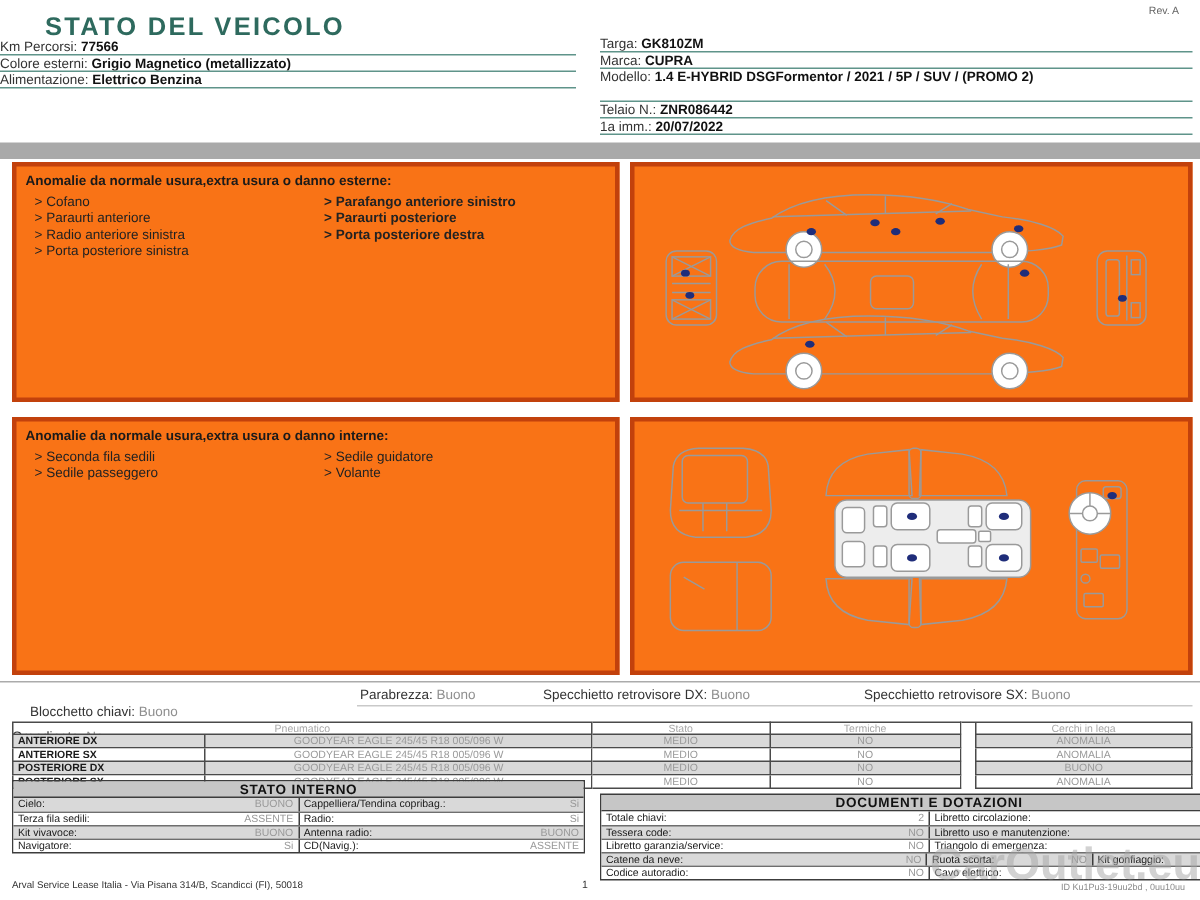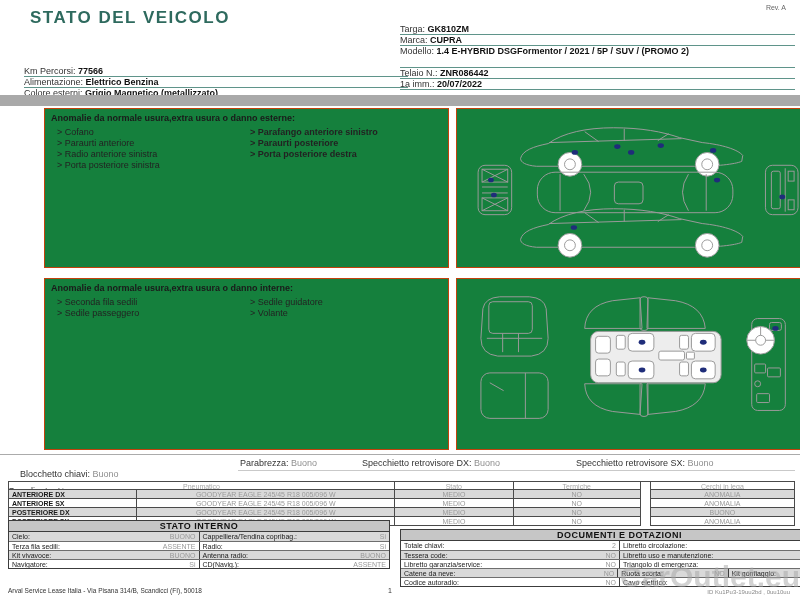--- a/index.html
+++ b/index.html
@@ -12,21 +12,21 @@
 
   .fields { font-size:9px; }
   .frow { height:11px; line-height:11px; border-bottom:1px solid #5f948a; white-space:nowrap; overflow:hidden; }
   .frow.tall { height:22px; line-height:11px; white-space:normal; }
   .frow .inner { display:inline-block; width:345px; vertical-align:top; }
   .flabel { color:#333; }
   .fvalue { font-weight:bold; color:#111; }
 
   .graybar { left:0; top:95px; width:800px; height:11px; background:#a9a9a9; }
 
-  .panel { border:1px solid #c2410c; background:#15803d;margin-left:36px; }
+  .panel { border:3px solid #c2410c; background:#f97316; }
   .panel-title { font-size:9px; font-weight:bold; color:#1a1a1a; padding:4px 6px 2px 6px; }
   .acol { position:absolute; top:18px; font-size:9px; color:#222; }
   .aitem { line-height:11px; white-space:nowrap; }
   .aitem::before { content:"> "; }
 
   .thinline { border-top:1px solid #ababab; height:0; }
 
   .cond { font-size:9px; line-height:11px; white-space:nowrap; }
   .cond .clabel { color:#333; }
   .cond .cval { color:#8f8f8f; }
@@ -66,24 +66,24 @@
   svg .fw { stroke:#9a9a9a; fill:#fff; stroke-width:1; }
   svg .floor { stroke:#9a9a9a; fill:#ededed; stroke-width:1; }
   svg .dot { fill:#1f2d7a; stroke:none; }
 </style>
 </head>
 <body>
 
 <div class="abs page-title">STATO DEL VEICOLO</div>
 <div class="abs rev">Rev. A</div>
 
-<div class="abs fields" style="left:24px;top:26px;width:384px;margin-top:40px;">
+<div class="abs fields" style="left:0;top:26px;width:384px;">
   <div class="frow"><span class="flabel">Km Percorsi:</span> <span class="fvalue">77566</span></div>
+  <div class="frow"><span class="flabel">Colore esterni:</span> <span class="fvalue">Grigio Magnetico (metallizzato)</span></div>
   <div class="frow"><span class="flabel">Alimentazione:</span> <span class="fvalue">Elettrico Benzina</span></div>
-  <div class="frow"><span class="flabel">Colore esterni:</span> <span class="fvalue">Grigio Magnetico (metallizzato)</span></div>
 </div>
 
 <div class="abs fields" style="left:400px;top:24px;width:395px;">
   <div class="frow"><span class="flabel">Targa:</span> <span class="fvalue">GK810ZM</span></div>
   <div class="frow"><span class="flabel">Marca:</span> <span class="fvalue">CUPRA</span></div>
   <div class="frow tall"><span class="inner"><span class="flabel">Modello:</span> <span class="fvalue">1.4 E-HYBRID DSGFormentor / 2021 / 5P / SUV / (PROMO 2)</span></span></div>
   <div class="frow"><span class="flabel">Telaio N.:</span> <span class="fvalue">ZNR086442</span></div>
   <div class="frow"><span class="flabel">1a imm.:</span> <span class="fvalue">20/07/2022</span></div>
 </div>
 

